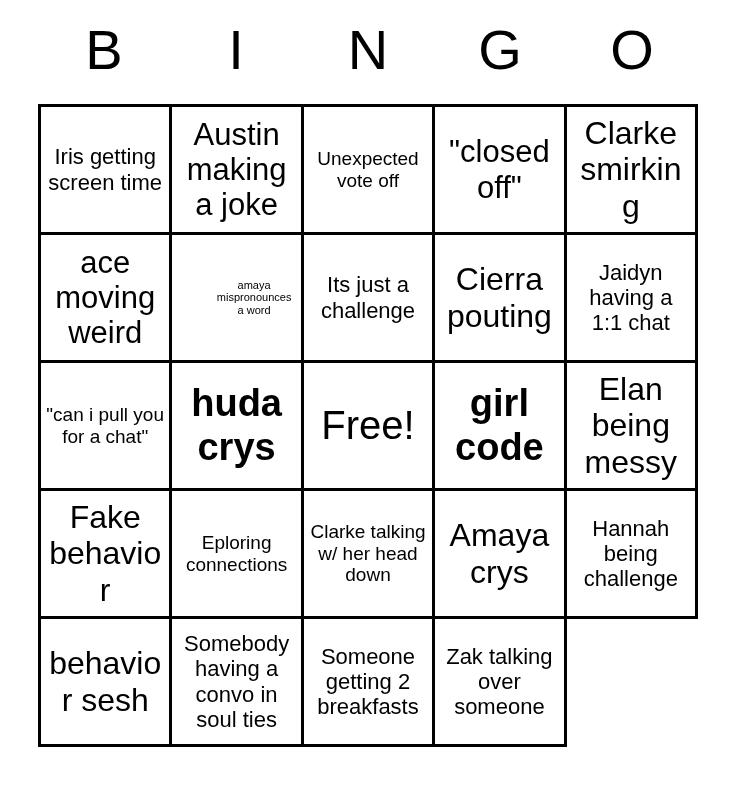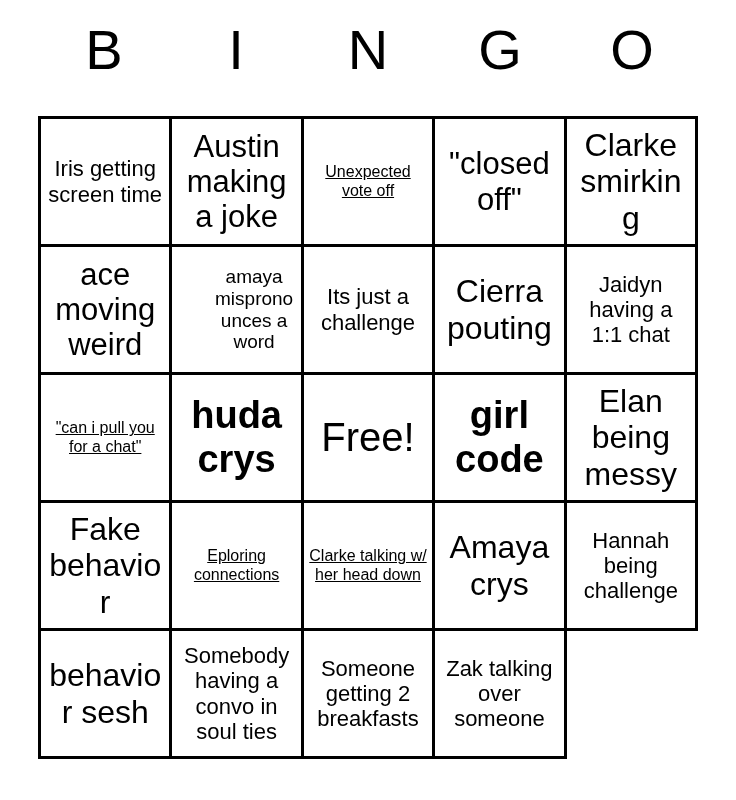--- a/index.html
+++ b/index.html
@@ -34,21 +34,21 @@
   }
   .title-letter {
     font-size: 56px;
     font-weight: normal;
     line-height: 1;
     letter-spacing: 0;
     font-family: "Liberation Sans", sans-serif;
   }
   .grid {
     width: 660px;
-    margin: 16px auto;
+    margin: 4px auto;
     display: grid;
     grid-template-columns: repeat(5, 1fr);
     grid-template-rows: repeat(5, 128px);
     border-top: 3px solid #000;
     border-left: 3px solid #000;
     box-sizing: border-box;
   }
   .cell {
     border-right: 3px solid #000;
     border-bottom: 3px solid #000;
@@ -60,22 +60,22 @@
     padding: 3px 5px;
     overflow: hidden;
     line-height: 1.14;
   }
   .cell span {
     display: block;
     width: 100%;
     word-wrap: break-word;
   }
   
-  .fs-xs { font-size: 19px; padding-left: 40px; }
-  .fs-s  { font-size: 16px; text-decoration: underline; }
+  .fs-xs { font-size: 11px; padding-left: 40px; }
+  .fs-s  { font-size: 19px; }
   .fs-m  { font-size: 22px; }
   .fs-l  { font-size: 32px; }
   .fs-xl { font-size: 31px; }
   .fs-xxl{ font-size: 38px; font-weight: bold; }
   .fs-free { font-size: 40px; text-align: center; }
 </style>
 </head>
 <body>
 
 <div class="card">

